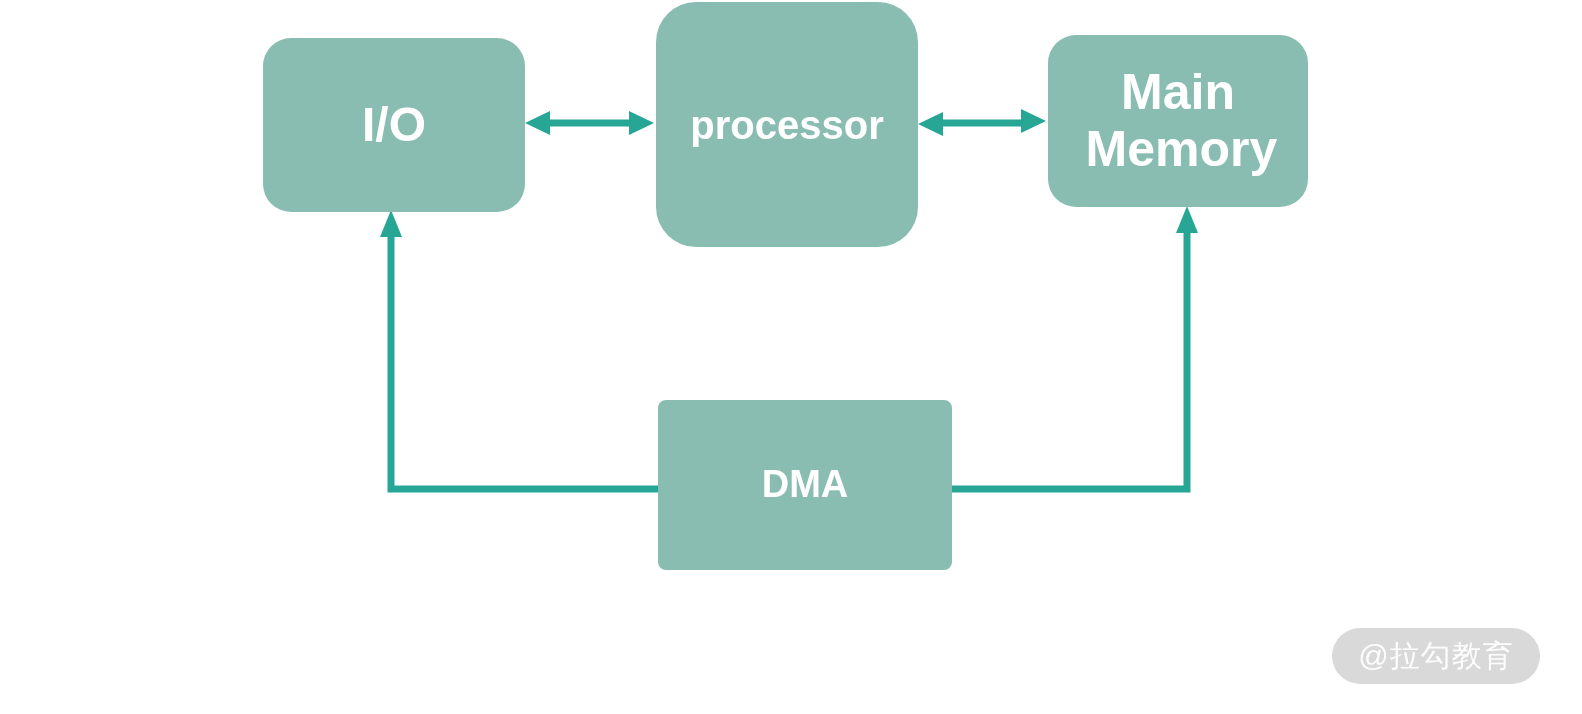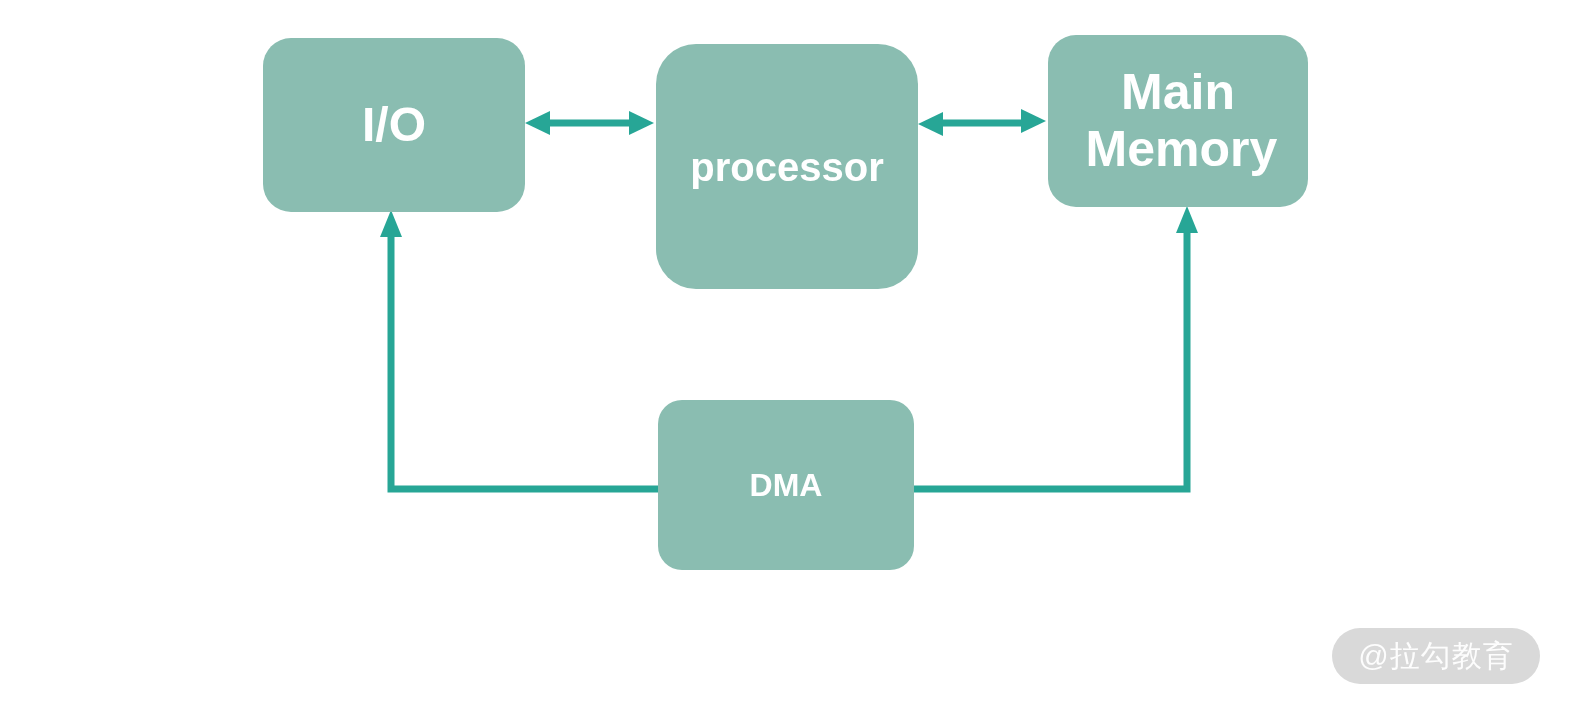--- a/index.html
+++ b/index.html
@@ -50,37 +50,36 @@
     left: 263px; top: 38px;
     width: 262px; height: 174px;
     border-radius: 28px;
     font-size: 48px;
   }
   .node-processor {
     left: 656px; top: 2px;
     width: 262px; height: 245px;
     border-radius: 40px;
     font-size: 40px;
-    margin-top: 42px;
   }
   .node-main-memory {
     left: 1048px; top: 35px;
     width: 260px; height: 172px;
     border-radius: 28px;
     font-size: 50px;
   }
   .node-main-memory .node-label {
     display: block;
     max-width: 185px;
   }
   .node-dma {
     left: 658px; top: 400px;
-    width: 256px; height: 170px;
-    border-radius: 24px;
-    font-size: 32px;
+    width: 294px; height: 170px;
+    border-radius: 8px;
+    font-size: 38px;
   }
   .watermark {
     position: absolute;
     z-index: 3;
     left: 1332px; top: 628px;
     width: 208px; height: 56px;
     border-radius: 30px;
     background: var(--watermark-bg);
     color: var(--watermark-text);
     display: flex;

